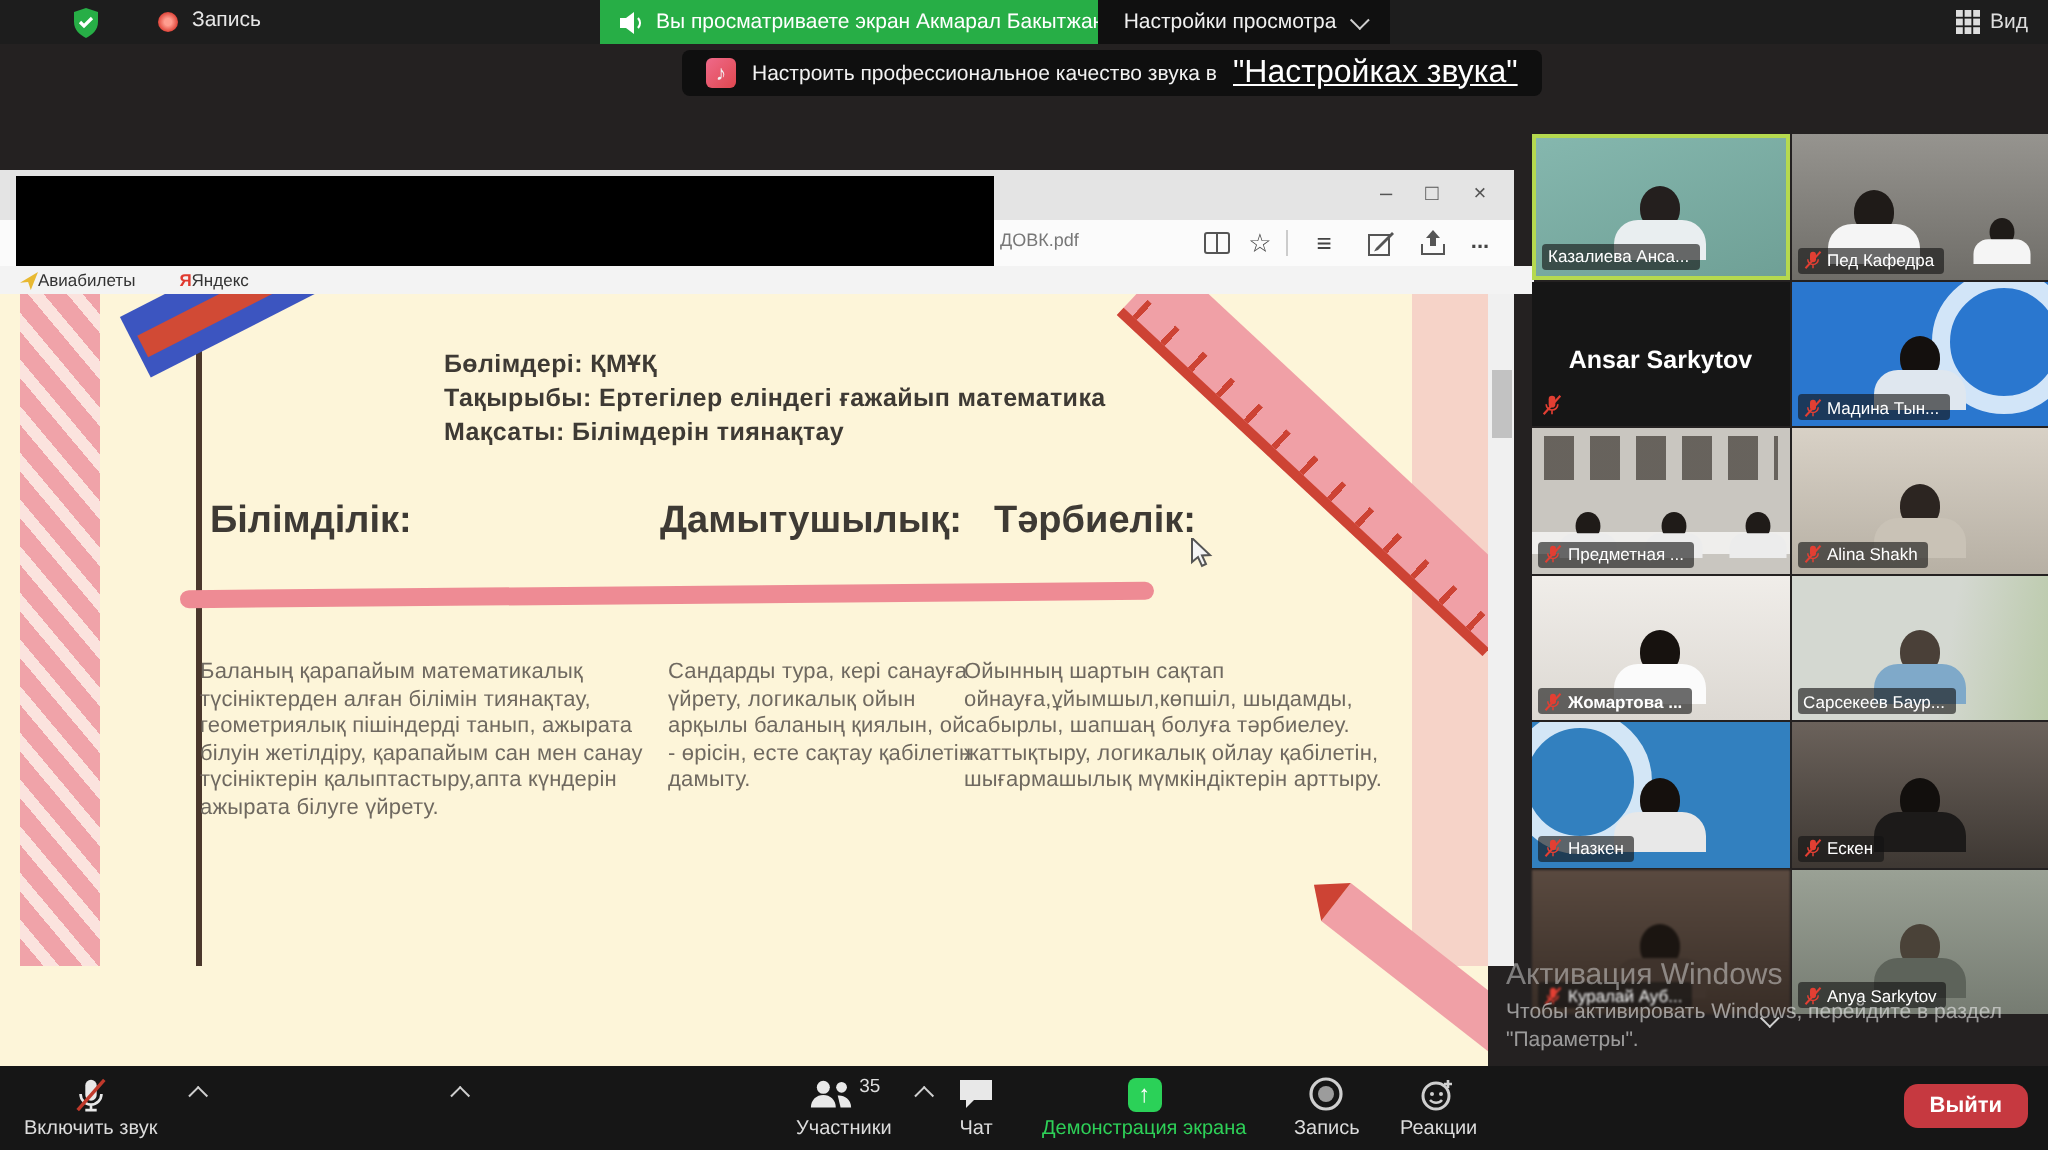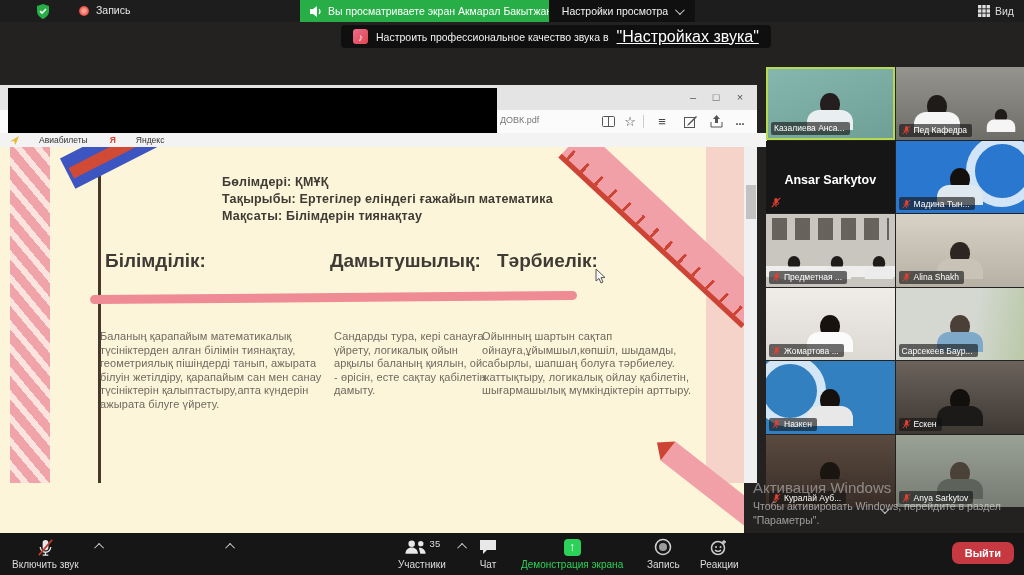--- a/index.html
+++ b/index.html
@@ -26,21 +26,21 @@
   #notif span{font-size:10.5px;color:#f2f2f2;}
   #notif a{color:#fff;text-decoration:underline;cursor:pointer;}
   
   #screen{position:absolute;left:0;top:85px;width:757px;height:398px;background:#d8d8d8;}
   #titlebar{position:absolute;left:0;top:0;width:757px;height:25px;background:#e4e4e4;}
   .winbtn{position:absolute;top:3px;width:18px;height:18px;text-align:center;font-size:11px;color:#555;line-height:18px;}
   #addrbar{position:absolute;left:0;top:25px;width:757px;height:23px;background:#fbfbfb;border-bottom:1px solid #e3e3e3;}
   #urltxt{position:absolute;left:500px;top:5px;font-size:9px;color:#777;}
   .ebtn{position:absolute;top:2px;width:20px;height:18px;display:flex;align-items:center;justify-content:center;color:#444;font-size:11px;}
   #bookmarks{position:absolute;left:0;top:48px;width:757px;height:14px;background:#f3f3f3;display:flex;align-items:center;gap:6px;padding-left:10px;}
-  .bm{display:flex;align-items:center;gap:20px;font-size:8.5px;color:#333;margin-right:16px;}
+  .bm{display:flex;align-items:center;gap:0;font-size:8.5px;color:#333;margin-right:16px;}
   
   #slide{position:absolute;left:0;top:62px;width:744px;height:404px;background:#fdf5d9;overflow:hidden;}
   #stripe-band{position:absolute;left:10px;top:0;width:40px;height:336px;
       background:repeating-linear-gradient(50deg,#f0a3a9 0 9px,#fbe3de 9px 15px);}
   #brown-line{position:absolute;left:98px;top:0;width:3px;height:336px;background:#4a372c;}
   #pink-col{position:absolute;left:706px;top:0;width:38px;height:336px;background:#f6d3c8;}
   #notebook-b{position:absolute;left:62px;top:-14px;width:104px;height:34px;background:#3c55c0;transform:rotate(-27deg);}
   #notebook-r{position:absolute;left:66px;top:-2px;width:98px;height:12px;background:#d14a35;transform:rotate(-27deg);}
   #ruler{position:absolute;left:585px;top:-18px;width:250px;height:34px;background:#f0a0a6;transform:rotate(43deg);transform-origin:left top;border-bottom:5px solid #cd4334;}
   #ruler:after{content:"";position:absolute;left:6px;bottom:0;width:240px;height:11px;
@@ -66,21 +66,21 @@
   .t1{background:linear-gradient(160deg,#85b7ae,#6fa096);border:2px solid #b5d94f;}
   .t2{background:linear-gradient(180deg,#96948f,#6f6d68);}
   .t3{background:#161616;}
   .t3 .cname{position:absolute;width:100%;top:32px;text-align:center;color:#fff;font-weight:bold;font-size:12.5px;}
   .t4{background:#2a77cf;}
   .t5{background:#c9c6c0;}
   .t5 .frames{position:absolute;left:6px;top:4px;right:6px;height:22px;
       background:repeating-linear-gradient(90deg,#56514b 0 15px,#c9c6c0 15px 23px);opacity:.85;}
   .t5 .desk{position:absolute;left:0;bottom:10px;width:100%;height:11px;background:#efeeec;}
   .t6{background:linear-gradient(180deg,#d8d1c6,#b7b0a4);}
-  .t7{background:linear-gradient(180deg,#f0ede9,#dcd8d2);}
+  .t7{background:linear-gradient(180deg,#f0ede9,#dcd8d2);font-weight:bold;}
   .t8{background:linear-gradient(100deg,#d4d8d1 60%,#b9c9a8);}
   .t9{background:#3280bf;}
   .t10{background:linear-gradient(180deg,#6b625b,#3e3833);}
   .t11{background:linear-gradient(180deg,#5a4a40,#382d26);filter:blur(.4px);}
   .t12{background:linear-gradient(180deg,#9aa195,#767c72);}
   .logo-ring{position:absolute;right:-14px;top:-6px;width:72px;height:72px;border-radius:50%;border:9px solid rgba(240,248,255,.85);box-sizing:border-box;}
   
   #wm-title{position:absolute;left:753px;top:479px;font-size:15px;color:rgba(240,240,240,.45);pointer-events:none;z-index:5;}
   #wm-body{position:absolute;left:753px;top:499px;width:250px;font-size:10.5px;line-height:14px;color:rgba(235,235,235,.6);pointer-events:none;z-index:5;}
   #collapse{position:absolute;left:880px;top:507px;z-index:6;}

